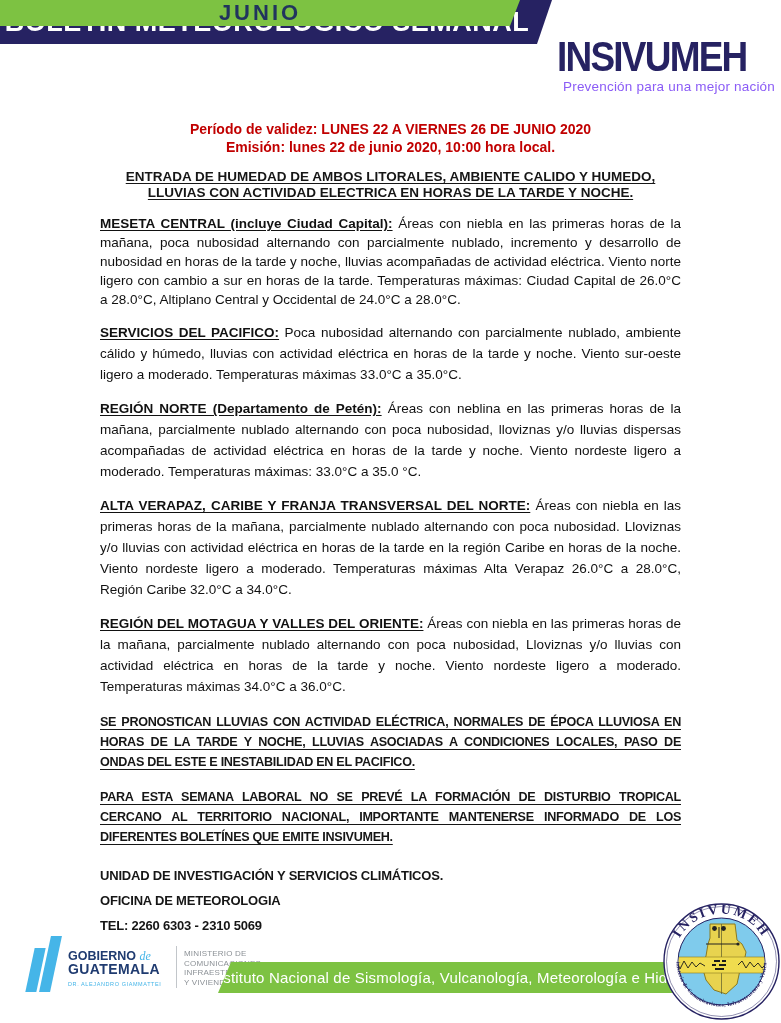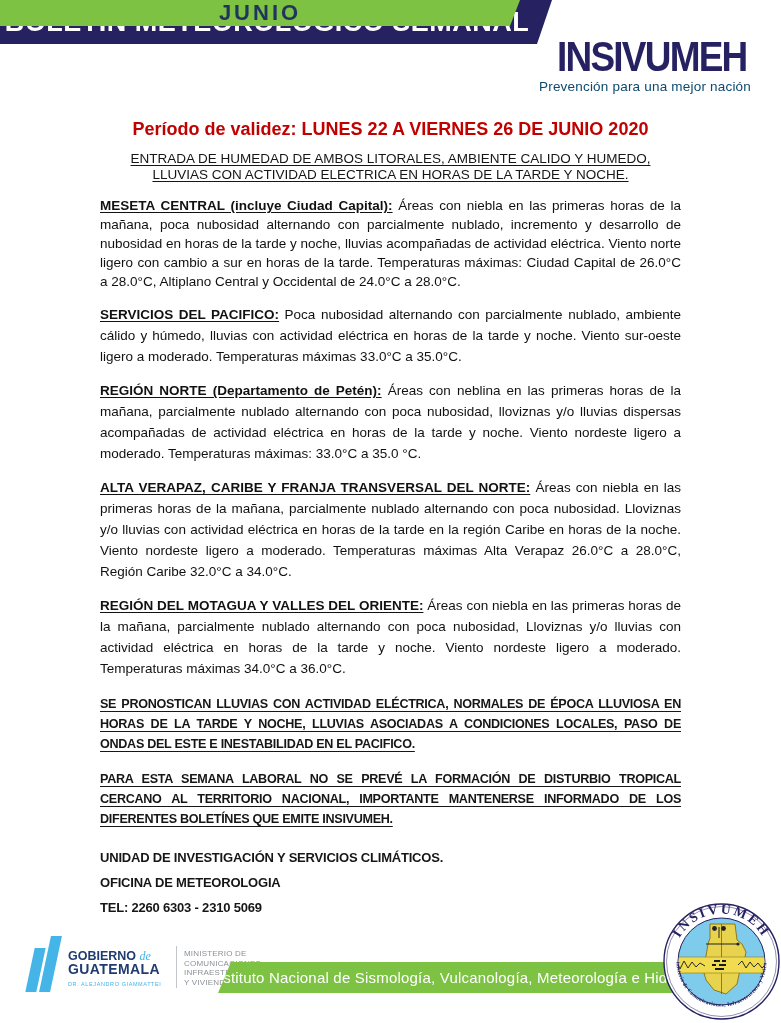--- a/index.html
+++ b/index.html
@@ -29,34 +29,34 @@
   }
   .banner-green span {
     color:#21345e; font-weight:bold; font-size:22px; letter-spacing:3px;
   }
   .brand-name {
     position:absolute; left:557px; top:36px; color:#262262;
     font-weight:bold; font-size:42px; letter-spacing:-2px; line-height:1;
     transform:scaleX(.88); transform-origin:left top; white-space:nowrap;
   }
   .brand-tagline {
-    position:absolute; left:539px; top:79px; color:#0c4a6e;
+    position:absolute; left:563px; top:79px; color:#8b5cf6;
     font-size:13.5px; letter-spacing:.2px; white-space:nowrap;
   }
 
   
   .validity {
     margin-top:120px; text-align:center; color:#c10000;
-    font-weight:bold; font-size:18px; line-height:18px;
+    font-weight:bold; font-size:14px; line-height:18px;
   }
 
   
   .headline {
     margin:13px auto 0; max-width:545px; text-align:center;
-    font-weight:normal; font-size:13.5px; line-height:16px;
+    font-weight:bold; font-size:13.5px; line-height:16px;
     text-decoration:underline; text-underline-offset:2px;
   }
 
   
   main { margin:0 100px; }
   p.section {
     margin-top:13px; text-align:justify;
     font-size:13.5px; line-height:21px; color:#111;
   }
   p.section:first-of-type { line-height:19px; }
@@ -106,20 +106,21 @@
     </div>
     <div class="brand-name">INSIVUMEH</div>
     <div class="brand-tagline">Prevención para una mejor nación</div>
     <div class="banner-green">
       <span>JUNIO</span>
     </div>
   </header>
 
   <div class="validity">
     <div>Período de validez: LUNES 22 A VIERNES 26 DE JUNIO 2020</div>
+    <div>Emisión: lunes 22 de junio 2020, 10:00 hora local.</div>
   </div>
 
   <div class="headline">ENTRADA DE HUMEDAD DE AMBOS LITORALES, AMBIENTE CALIDO Y HUMEDO, LLUVIAS CON ACTIVIDAD ELECTRICA EN HORAS DE LA TARDE Y NOCHE.</div>
 
   <main>
     <p class="section">
       <span class="sec-h">MESETA CENTRAL (incluye Ciudad Capital):</span>
       <span>Áreas con niebla en las primeras horas de la mañana, poca nubosidad alternando con parcialmente nublado, incremento y desarrollo de nubosidad en horas de la tarde y noche, lluvias acompañadas de actividad eléctrica.  Viento norte ligero con cambio a sur en horas de la tarde.  Temperaturas máximas: Ciudad Capital de 26.0°C a 28.0°C, Altiplano Central y Occidental de 24.0°C a 28.0°C.</span>
     </p>
     <p class="section">

